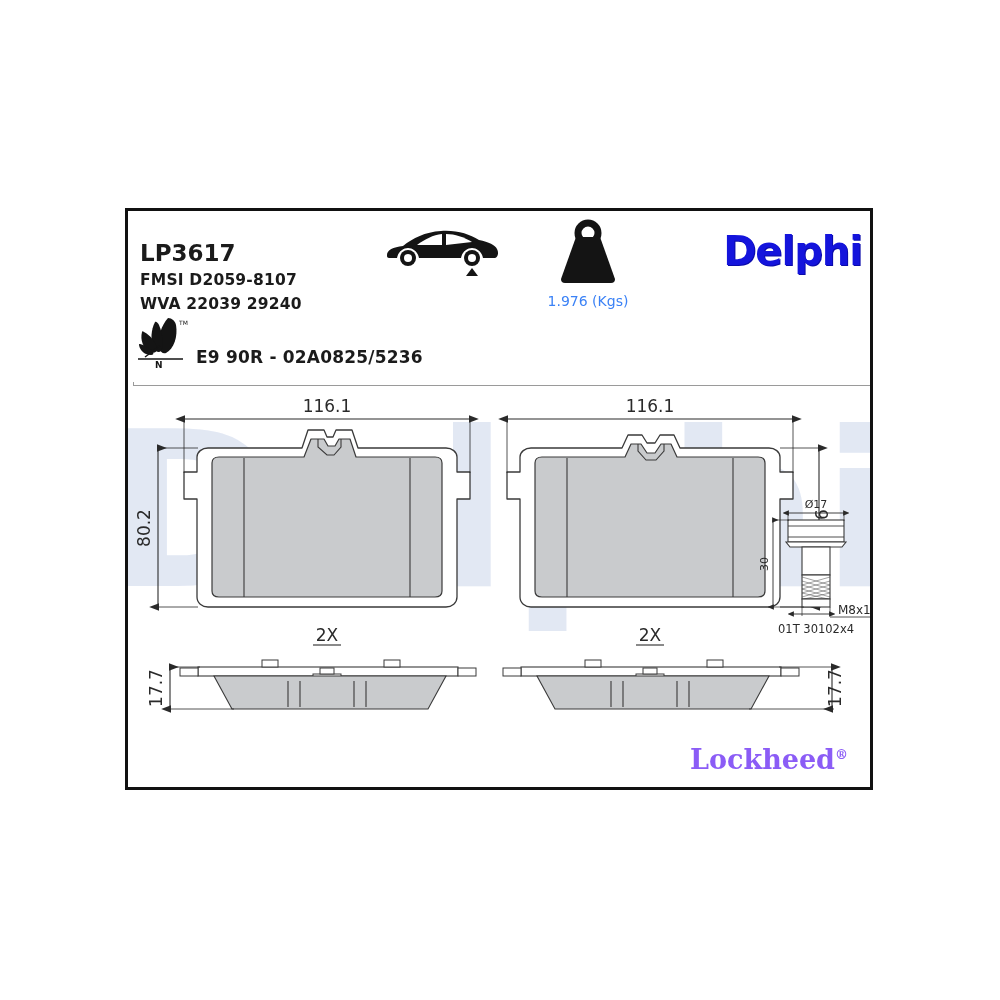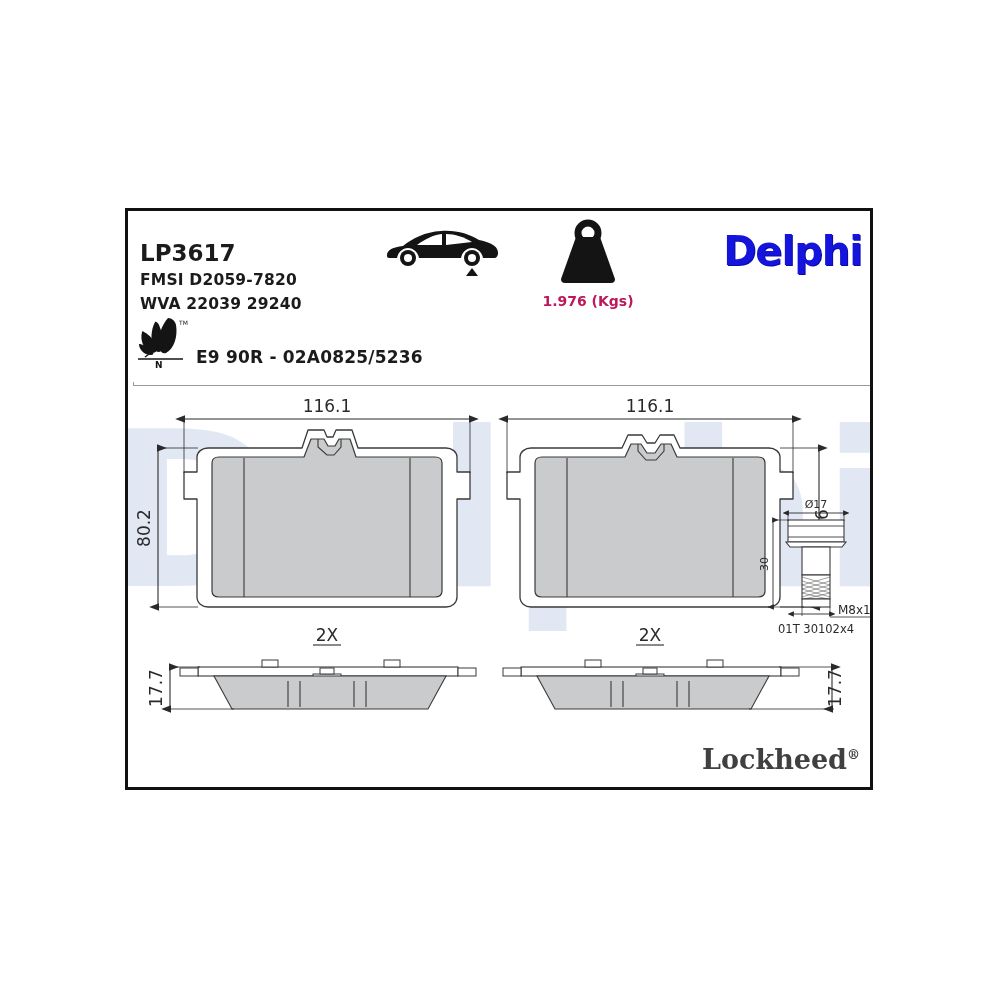--- a/index.html
+++ b/index.html
@@ -116,22 +116,22 @@
   
   #weight-block {
     position: absolute;
     left: 395px;
     top: 8px;
     width: 130px;
     text-align: center;
   }
   #weight-value {
     font-size: 14px;
-    font-weight: bold;
-    color: #be185d;
+    font-weight: normal;
+    color: #3b82f6;
     margin-top: 2px;
   }
 
   
   #delphi-logo {
     position: absolute;
     right: 14px;
     top: 17px;
     font-size: 40px;
     font-weight: bold;
@@ -176,26 +176,26 @@
     z-index: 2;
   }
   #drawing-svg {
     position: absolute;
     left: 0; top: 0;
   }
 
   
   #lockheed-logo {
     position: absolute;
-    right: 10px;
+    right: 22px;
     bottom: 12px;
     font-family: "DejaVu Serif", "Liberation Serif", serif;
     font-size: 27px;
     font-weight: bold;
-    color: #404040;
+    color: #8b5cf6;
     letter-spacing: 0px;
     z-index: 4;
   }
   #lockheed-logo .reg {
     font-size: 13px;
     vertical-align: super;
   }
 
   .dim-text {
     font-family: "DejaVu Sans", "Liberation Sans", sans-serif;
@@ -208,21 +208,21 @@
 <div id="product-card">
 
   <div id="watermark">
     <span class="wm-text">Delphi</span>
   </div>
 
   <div id="header-block">
 
     <div id="part-info">
       <div id="part-number">LP3617</div>
-      <div class="part-line">FMSI D2059-7820</div>
+      <div class="part-line">FMSI D2059-8107</div>
       <div class="part-line">WVA 22039 29240</div>
     </div>
 
     <div id="eco-block">
       <div id="eco-logo">
         <svg width="50" height="52" viewBox="0 0 50 52" xmlns="http://www.w3.org/2000/svg">
 
           <path d="M30 2 C23 10 20 20 21 32 C22 36 25 38 28 37 C36 33 40 20 38 9 C37 5 34 2 30 2 Z" fill="#141414"></path>
 
           <path d="M17 6 C13 14 12 24 16 33 C18 36 21 37 23 35 C26 31 25 18 21 9 C20 7 18 5 17 6 Z" fill="#141414"></path>

